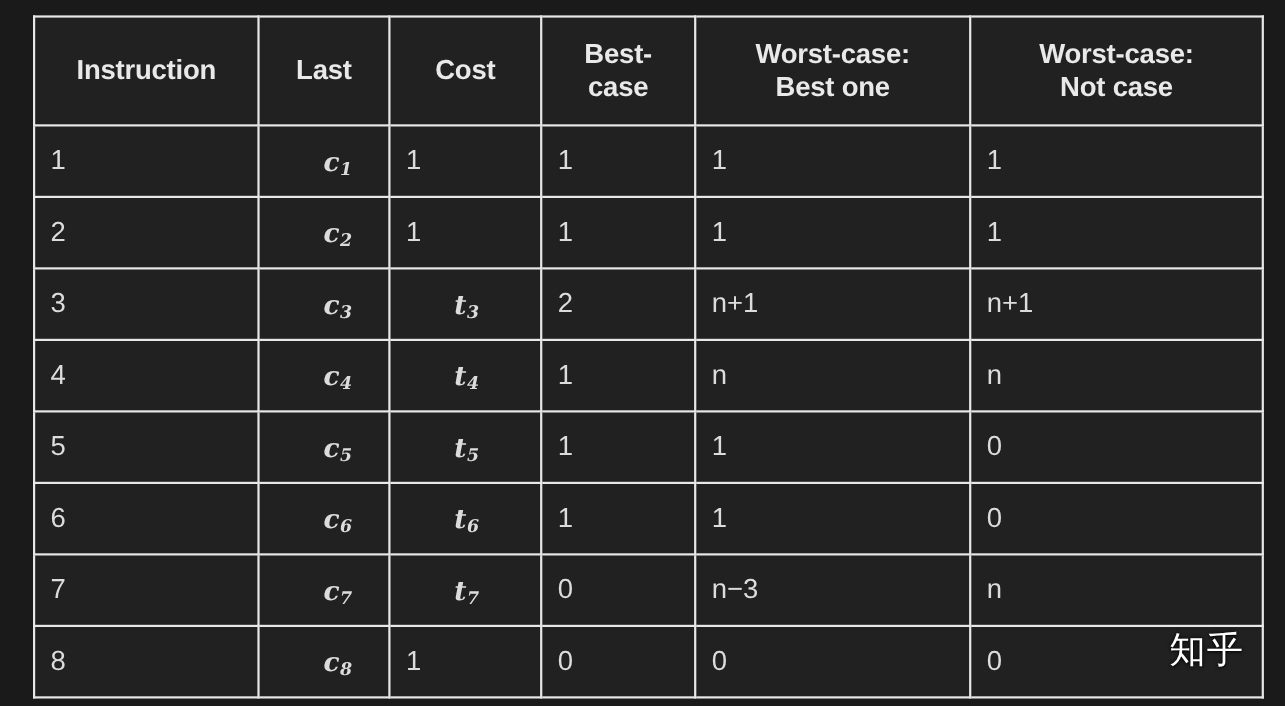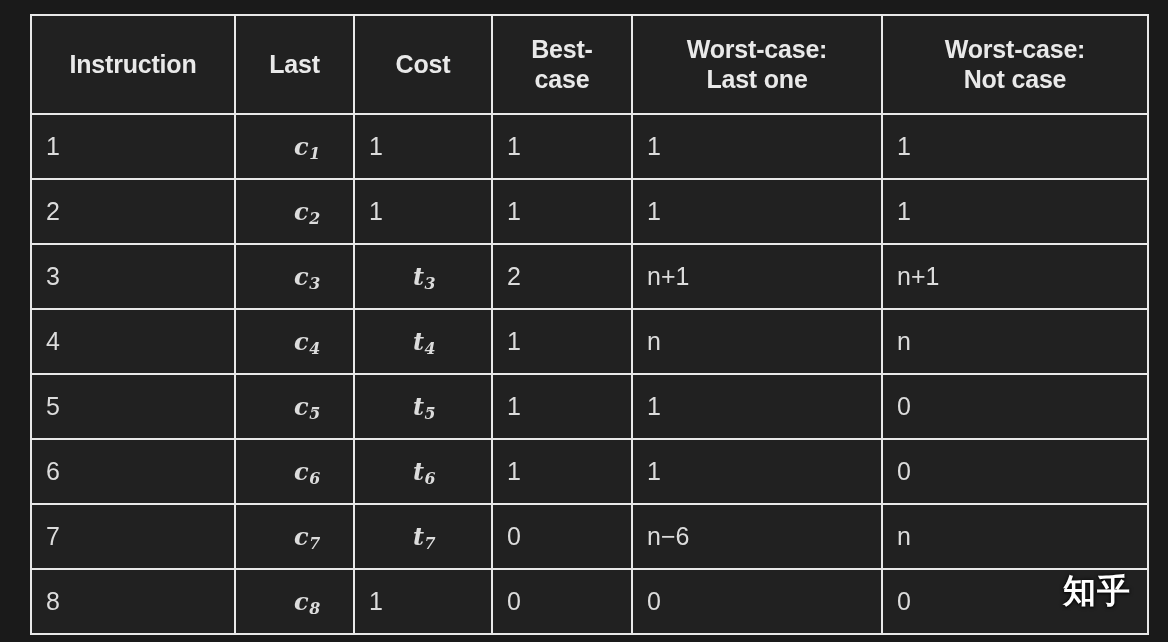--- a/index.html
+++ b/index.html
@@ -98,21 +98,21 @@
 
   
   .watermark {
     position: absolute;
     right: 16px;
     bottom: 22px;
     display: flex;
     align-items: center;
     gap: 11px;
     font-size: 33px;
-    font-weight: 700;
+    font-weight: 400;
     color: #ffffff;
     font-family: "DejaVu Sans", sans-serif;
     text-shadow: 0 0 4px rgba(0,0,0,0.85), 0 1px 2px rgba(0,0,0,0.7);
     pointer-events: none;
     white-space: nowrap;
     line-height: 1;
   }
   .watermark .wm-brand { letter-spacing: 1px; }
   .watermark .wm-user  { letter-spacing: 1px; }
 </style>
@@ -141,21 +141,21 @@
           </th>
           <th>
             <span>Cost</span>
           </th>
           <th>
             <span>Best-</span><br>
             <span>case</span>
           </th>
           <th>
             <span>Worst-case:</span><br>
-            <span>Last one</span>
+            <span>Best one</span>
           </th>
           <th>
             <span>Worst-case:</span><br>
             <span>Not case</span>
           </th>
         </tr>
       </thead>
       <tbody id="table-body">
           <tr>
             <td><span>1</span></td>
@@ -203,21 +203,21 @@
             <td><span class="math"><span>t</span><sub>6</sub></span></td>
             <td><span>1</span></td>
             <td><span>1</span></td>
             <td><span>0</span></td>
           </tr>
           <tr>
             <td><span>7</span></td>
             <td><span class="math"><span>c</span><sub>7</sub></span></td>
             <td><span class="math"><span>t</span><sub>7</sub></span></td>
             <td><span>0</span></td>
-            <td><span>n−6</span></td>
+            <td><span>n−3</span></td>
             <td><span>n</span></td>
           </tr>
           <tr>
             <td><span>8</span></td>
             <td><span class="math"><span>c</span><sub>8</sub></span></td>
             <td><span class="plain">1</span></td>
             <td><span>0</span></td>
             <td><span>0</span></td>
             <td><span>0</span></td>
           </tr>

